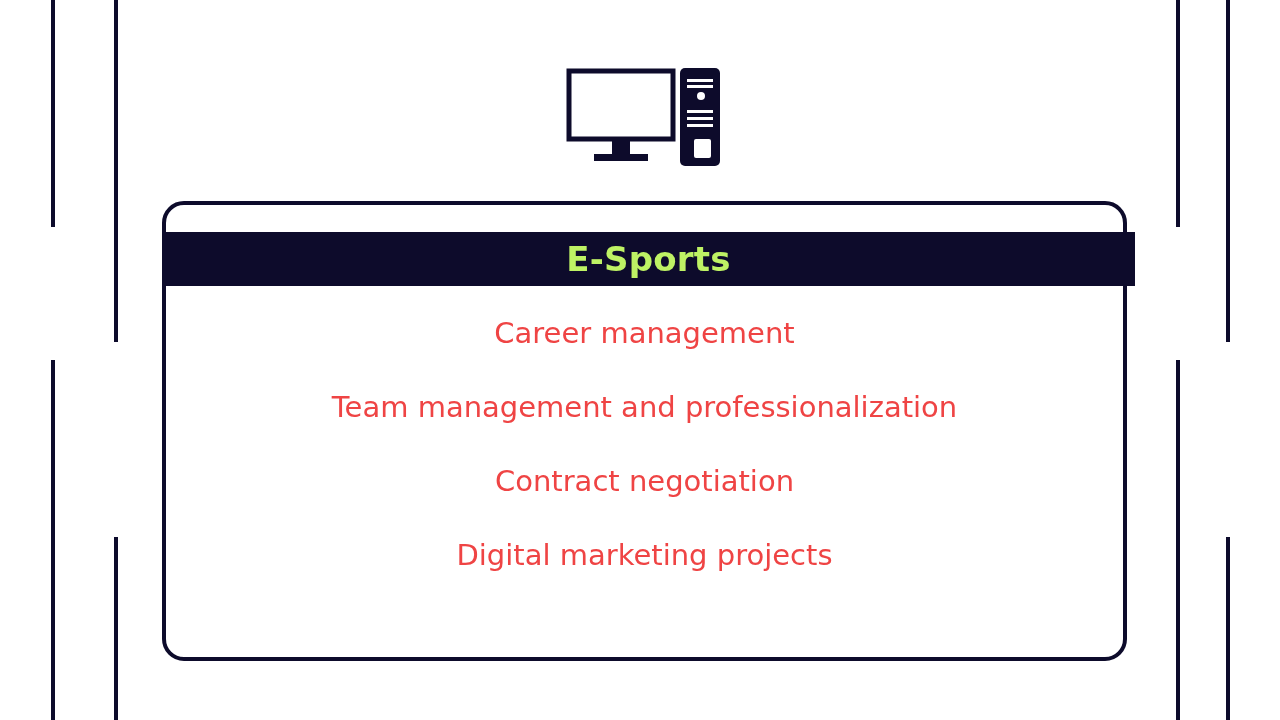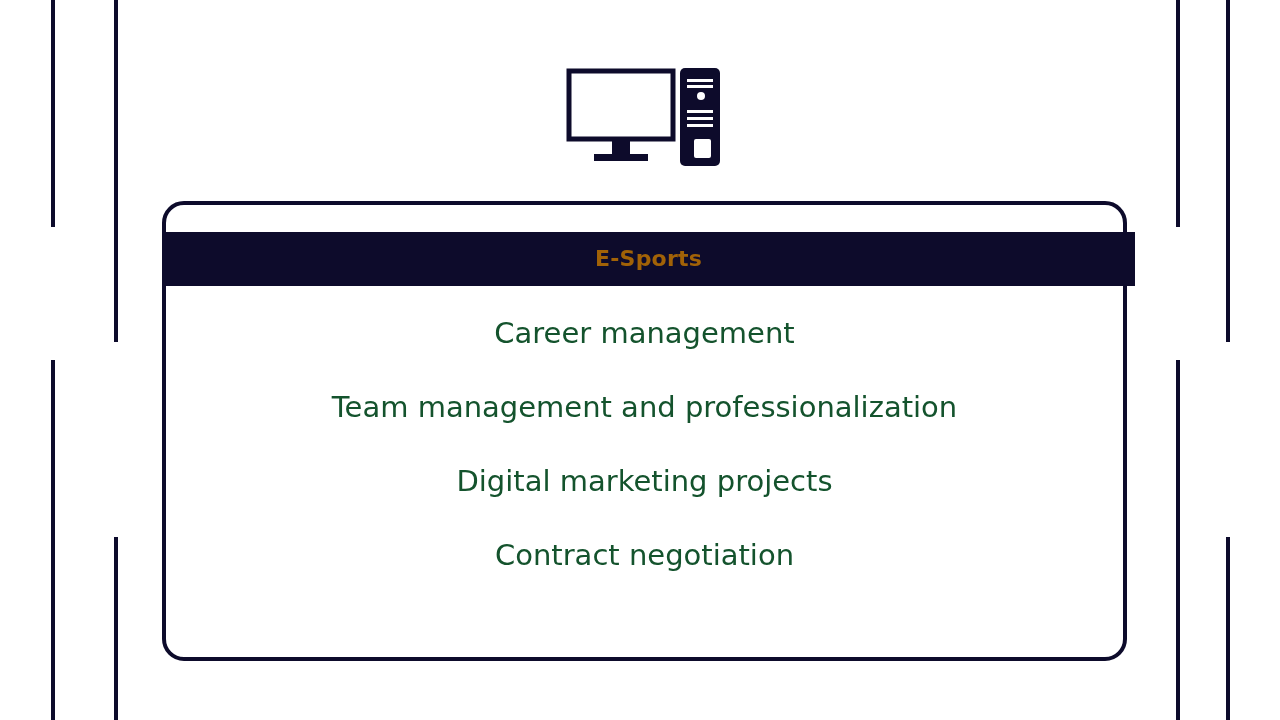--- a/index.html
+++ b/index.html
@@ -62,39 +62,39 @@
     left: -4px;
     top: 27px;
     width: 973px;
     height: 54px;
     background: #0d0b2b;
     display: flex;
     align-items: center;
     justify-content: center;
   }
   .card-header-title {
-    color: #a16207;
-    font-size: 22px;
+    color: #bef264;
+    font-size: 34px;
     font-weight: bold;
     letter-spacing: 0.2px;
     line-height: 1;
   }
 
   .card-body {
     position: absolute;
     left: 0;
     top: 81px;
     width: 957px;
     height: 371px;
     padding-top: 33px;
     box-sizing: border-box;
   }
   .body-line {
     text-align: center;
-    color: #14532d;
+    color: #ef4444;
     font-size: 29px;
     font-weight: 400;
     line-height: 1;
     margin: 0 0 45px 0;
   }
   .body-line:last-child { margin-bottom: 0; }
 </style>
 </head>
 <body>
 
@@ -135,19 +135,19 @@
 
   <div class="card">
 
     <div class="card-header">
       <span class="card-header-title">E-Sports</span>
     </div>
 
     <div class="card-body">
       <p class="body-line">Career management</p>
       <p class="body-line">Team management and professionalization</p>
+      <p class="body-line">Contract negotiation</p>
       <p class="body-line">Digital marketing projects</p>
-      <p class="body-line">Contract negotiation</p>
     </div>
 
   </div>
 
 </div>
 
 </body></html>

